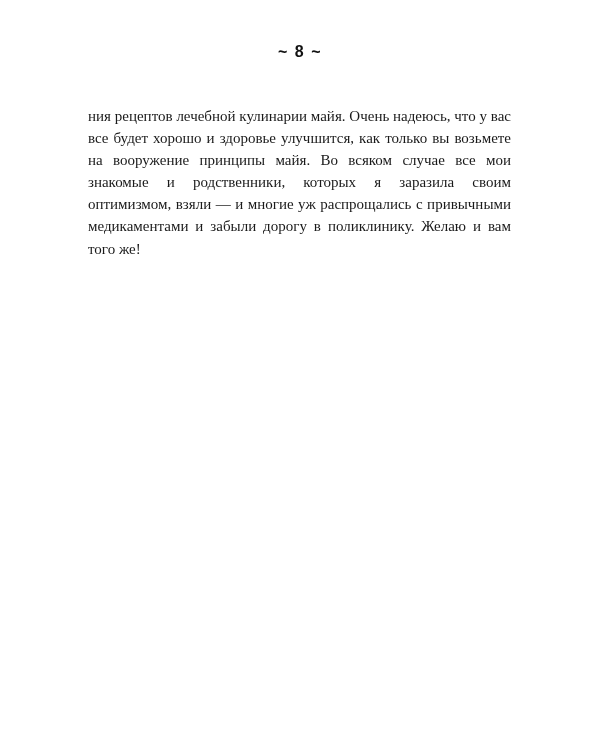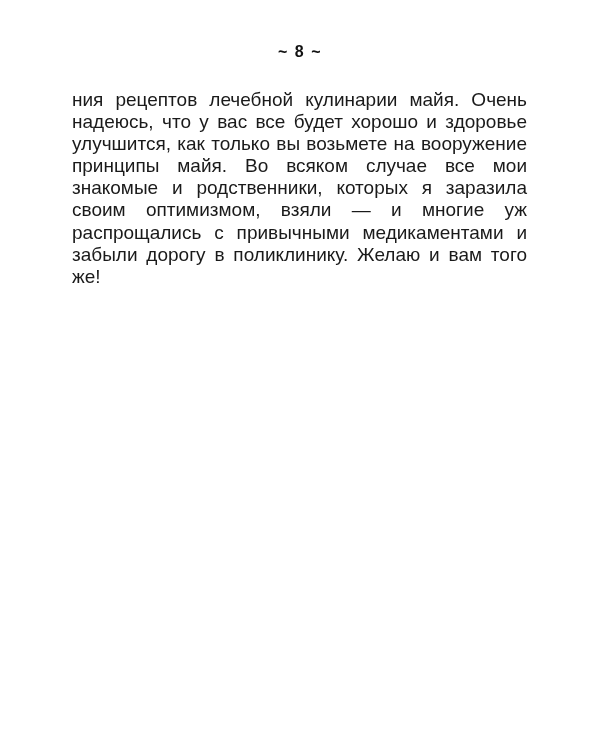--- a/index.html
+++ b/index.html
@@ -40,26 +40,26 @@
 
   
   .text-block {
     position: absolute;
     top: 89px;
     left: 72px;
     width: 455px;
   }
 
   .body-paragraph {
-    margin: 0;
+    margin: 16px;
     padding: 0;
     text-align: justify;
     text-justify: inter-word;
-    font-family: Liberation Sans, sans-serif;
-    font-size: 19px;
+    font-family: Liberation Serif, serif;
+    font-size: 15px;
     line-height: 22.1px;
     color: #1a1a1a;
     text-indent: 0;
     hyphens: none;
     -webkit-hyphens: none;
   }
 </style>
 </head>
 <body style="background: rgb(255, 255, 255);">
 

